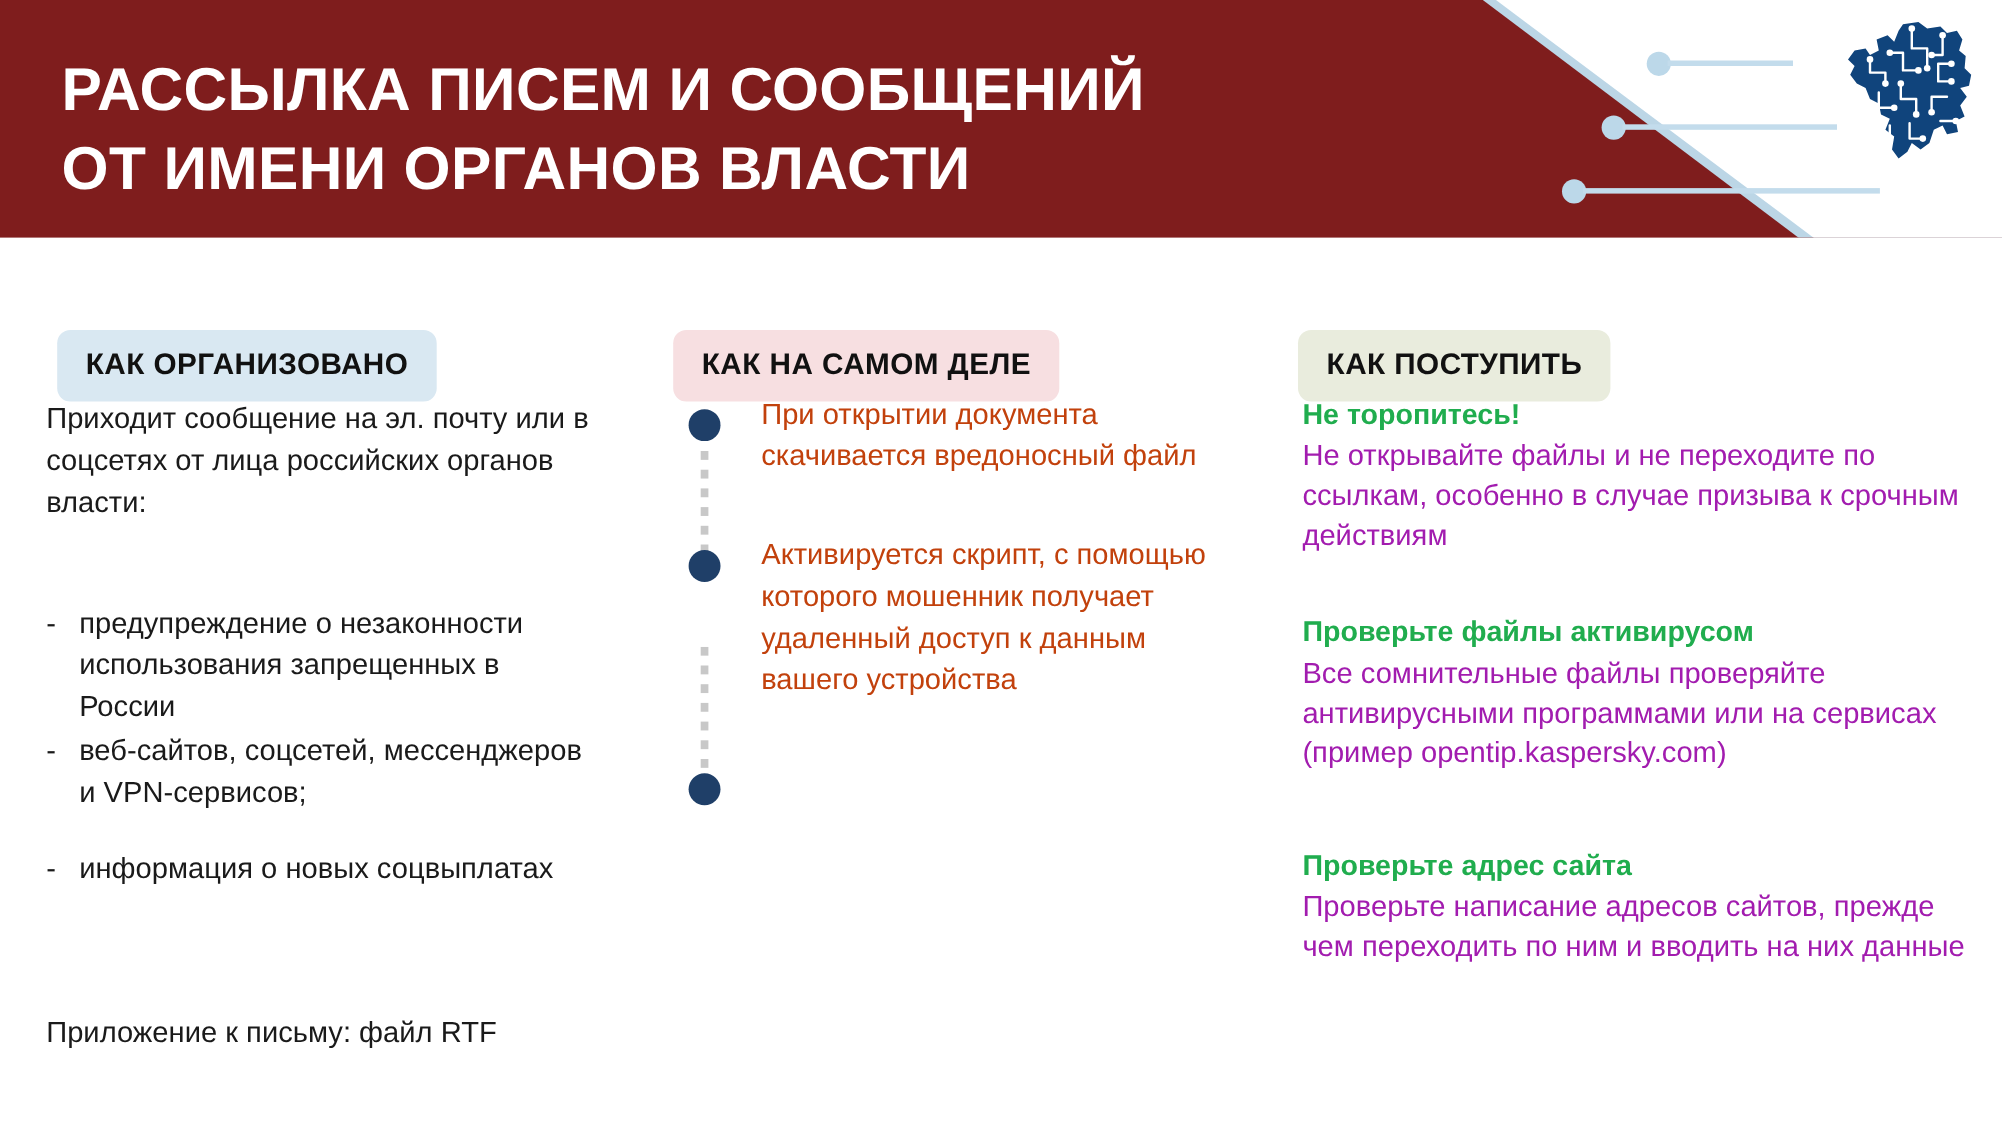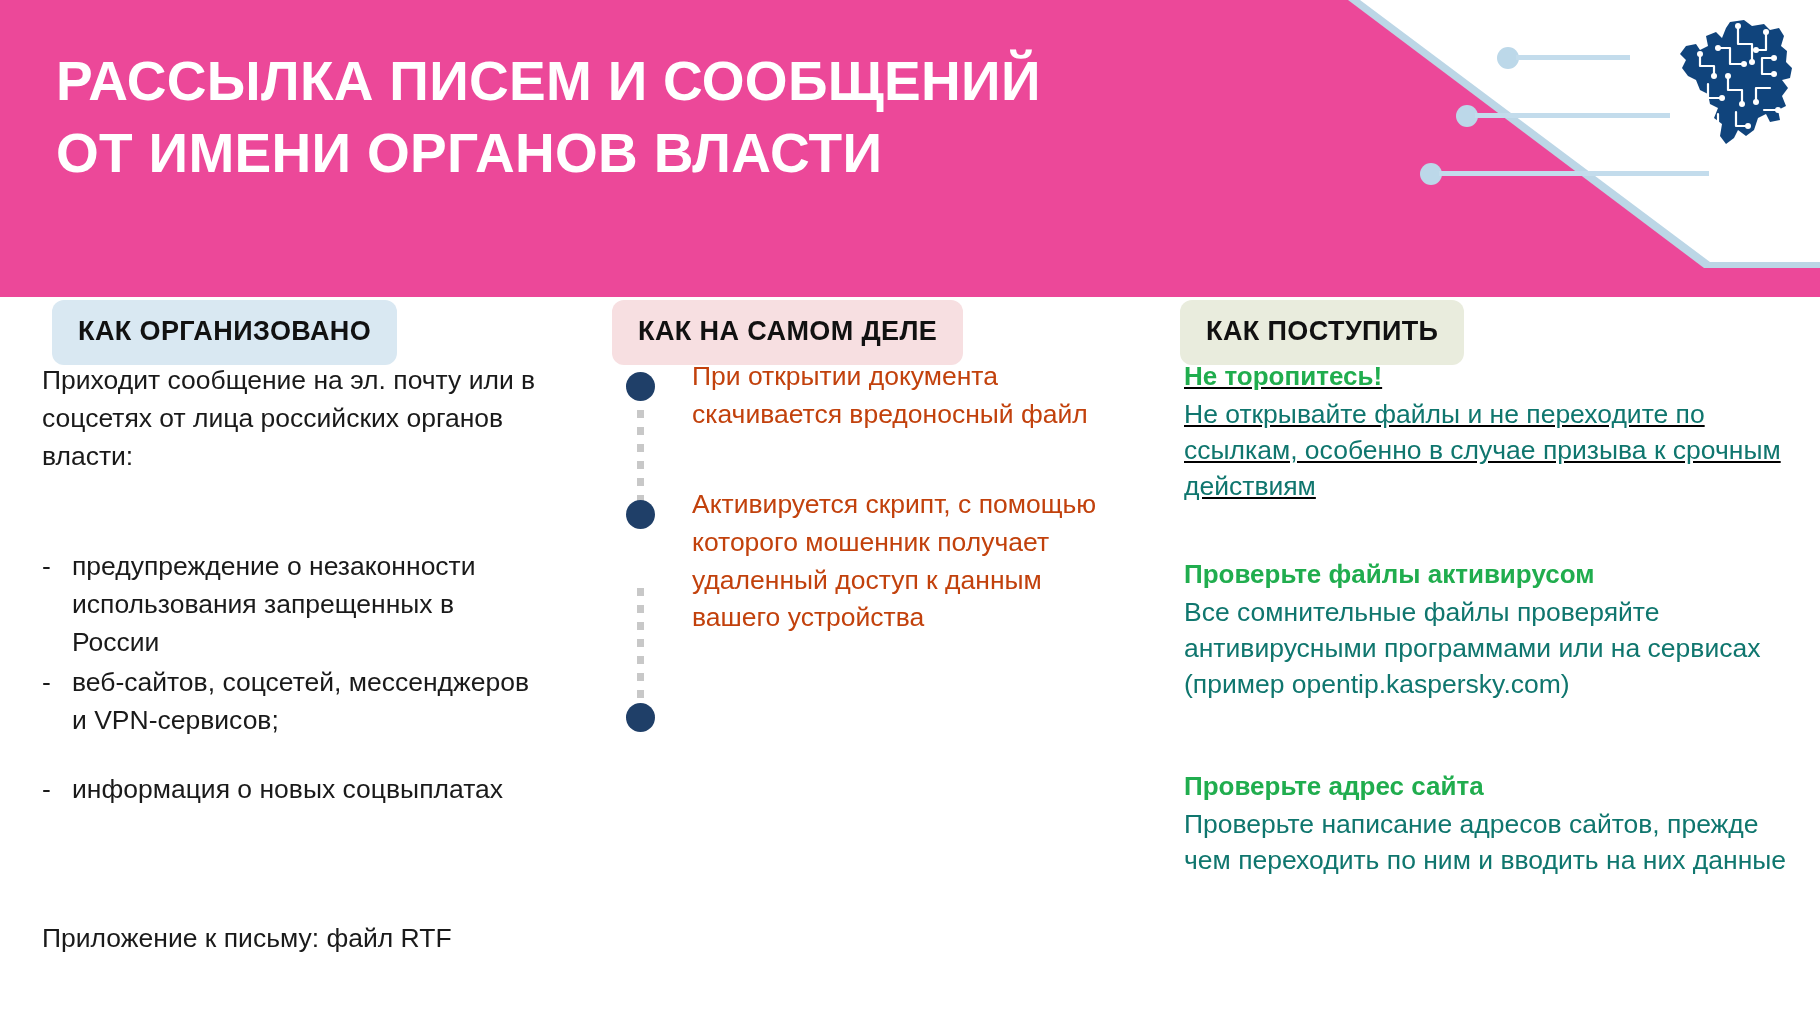--- a/index.html
+++ b/index.html
@@ -5,22 +5,22 @@
   html,body{margin:0;padding:0;}
   body{
     width:1820px;height:1024px;
     background:#ffffff;
     font-family:"Liberation Sans","DejaVu Sans",sans-serif;
     overflow:hidden;position:relative;
   }
 
   
   .header{
-    position:absolute;left:0;top:0;width:1820px;height:297px;
-    background:#ec4899;overflow:hidden;
+    position:absolute;left:0;top:0;width:1820px;height:216px;
+    background:#7f1d1d;overflow:hidden;
   }
   
   .wedge{
     position:absolute;right:0;top:0;width:460px;height:262px;
     background:#ffffff;
     clip-path:polygon(100% 0, 100% 100%, 350px 100%, 0 0);
   }
   .wedge-edge{
     position:absolute;right:0;top:0;width:472px;height:268px;
     background:#bcd6e6;
@@ -90,21 +90,21 @@
   }
   .tl-text{font-size:26.5px;line-height:1.43;color:#c2410c;}
 
   
   .c3-block{position:absolute;left:4px;width:616px;}
   .c3-head{
     font-size:26px;font-weight:bold;color:#20ad4e;
     line-height:1.30;margin-bottom:2px;
     font-family:"Liberation Sans","DejaVu Sans",sans-serif;
   }
-  .c3-body{font-size:26.5px;line-height:1.36;color:#0f766e;}
+  .c3-body{font-size:26.5px;line-height:1.36;color:#a21caf;}
 </style>
 </head>
 <body>
 
 <div class="header">
   <div class="wedge-edge"></div>
   <div class="wedge"></div>
 
   <div class="header-title">
     <span class="tl">РАССЫЛКА ПИСЕМ И СООБЩЕНИЙ</span>
@@ -203,21 +203,21 @@
 
     <div class="tl-row">
       <div class="tl-bullet" style="top:14px;"></div>
     </div>
   </div>
 </div>
 
 <div class="col col-3">
   <div class="badge badge-3">КАК ПОСТУПИТЬ</div>
 
-  <div class="c3-block" style="top:60px;text-decoration:underline;">
+  <div class="c3-block" style="top:60px;">
     <div class="c3-head">Не торопитесь!</div>
     <div class="c3-body">Не открывайте файлы и не переходите по ссылкам, особенно в случае призыва к срочным действиям</div>
   </div>
 
   <div class="c3-block" style="top:258px;">
     <div class="c3-head">Проверьте файлы активирусом</div>
     <div class="c3-body">Все сомнительные файлы проверяйте антивирусными программами или на сервисах (пример opentip.kaspersky.com)</div>
   </div>
 
   <div class="c3-block" style="top:470px;">

